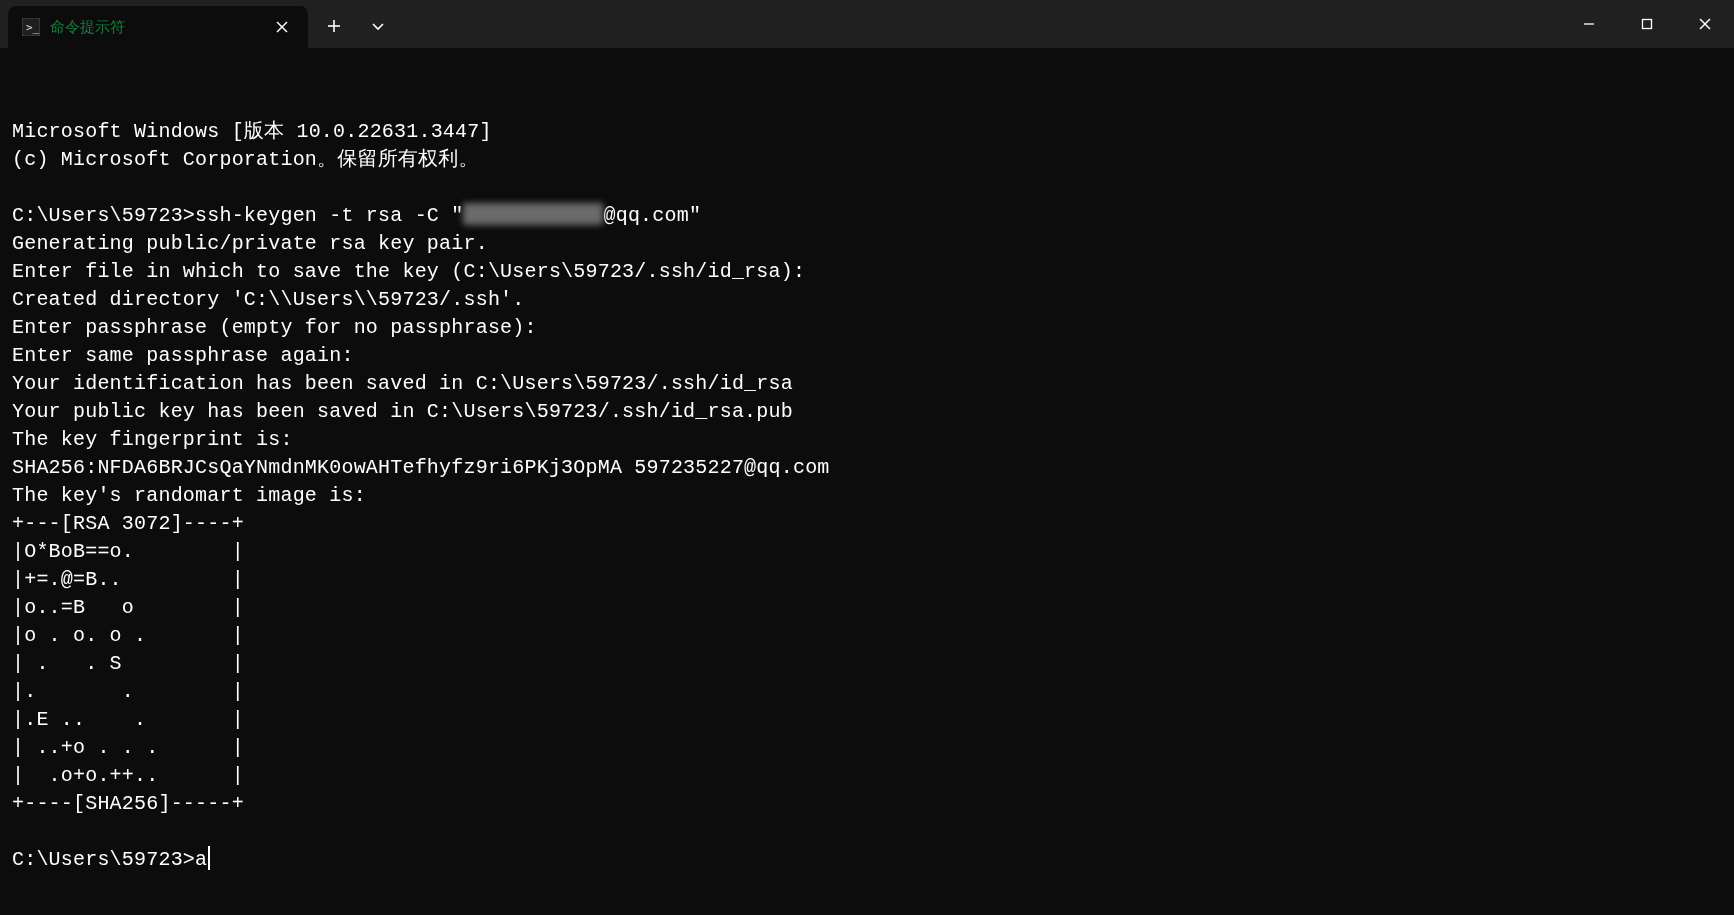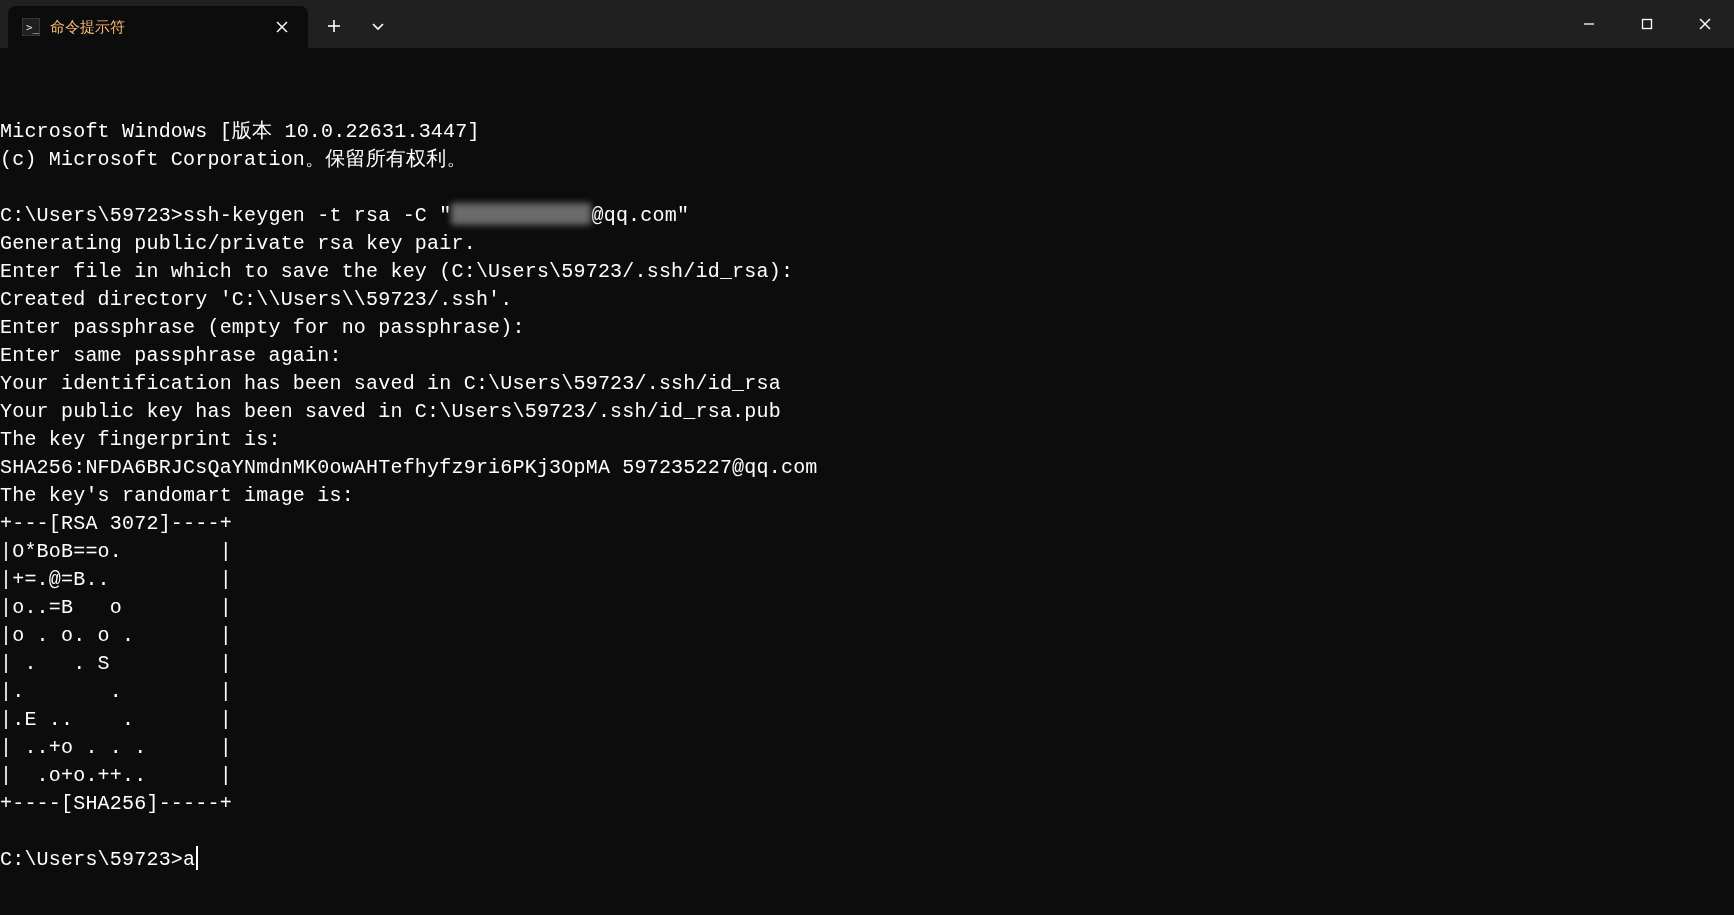--- a/index.html
+++ b/index.html
@@ -29,21 +29,21 @@
     min-width: 300px;
     gap: 10px;
   }
   .tab .icon-slot {
     width: 18px; height: 18px;
     display: inline-flex;
     align-items: center;
     justify-content: center;
   }
   .tab .title {
-    color: #fdba74;
+    color: #15803d;
     font-family: "Segoe UI", "Microsoft YaHei", sans-serif;
     font-size: 15px;
     flex: 1;
   }
   .tab .close {
     width: 28px; height: 28px;
     display: inline-flex;
     align-items: center;
     justify-content: center;
     color: #ffffff;
@@ -68,21 +68,21 @@
     align-items: stretch;
   }
   .win-btn {
     width: 58px;
     display: inline-flex;
     align-items: center;
     justify-content: center;
     color: #ffffff;
   }
   .terminal {
-    padding: 14px 0;
+    padding: 14px 12px;
     color: #ffffff;
     font-size: 20px;
     line-height: 28px;
     white-space: pre;
     letter-spacing: 0.2px;
   }
   .terminal pre { font-family: Consolas, "Courier New", monospace; }
   .cmdline { display: inline; }
   .redacted {
     display: inline-block;

